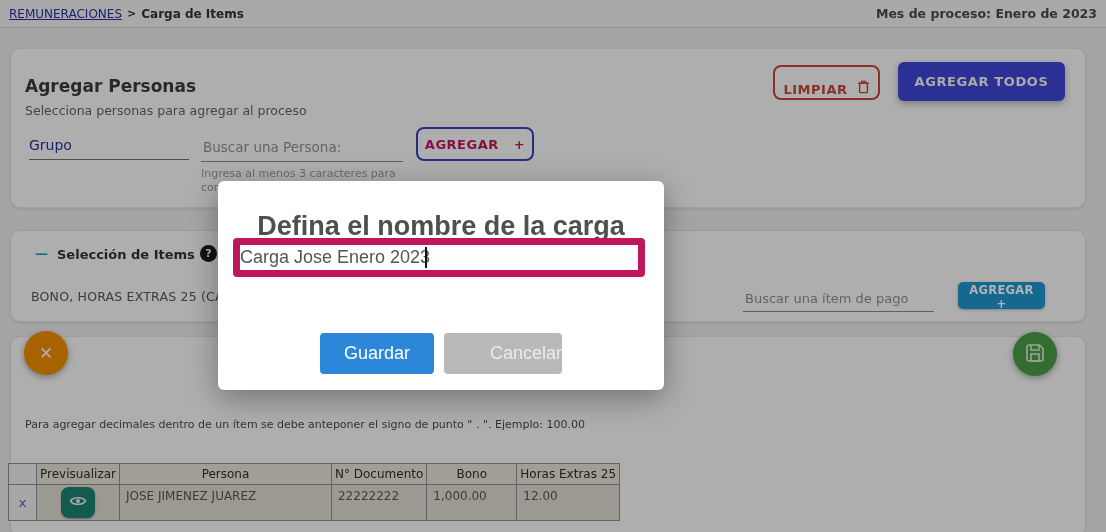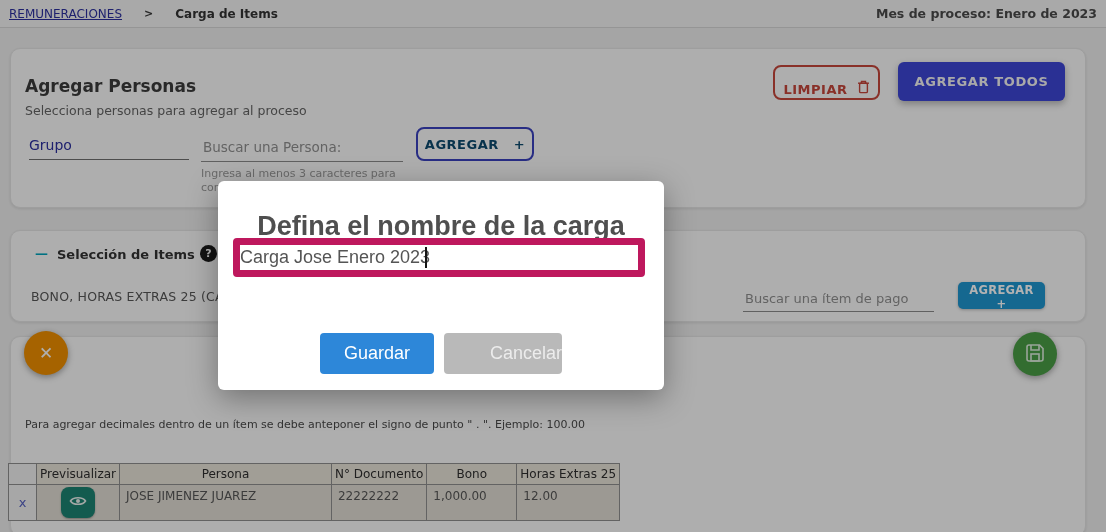--- a/index.html
+++ b/index.html
@@ -4,21 +4,21 @@
 <style>
   html,body{margin:0;padding:0;}
   body{
     width:1106px;height:532px;position:relative;overflow:hidden;
     background:#ededed;font-family:"DejaVu Sans",sans-serif;
   }
   
   .topbar{position:absolute;top:0;left:0;width:1106px;height:28px;background:#f3f3f3;
     border-bottom:1px solid #d6d6d6;box-sizing:border-box;
     display:flex;align-items:center;justify-content:space-between;padding:0 9px;}
-  .breadcrumb{font-size:12px;display:flex;align-items:center;gap:22px;}
+  .breadcrumb{font-size:12px;display:flex;align-items:center;gap:5px;}
   .bc-link{color:#2b2f9e;text-decoration:underline;cursor:pointer;font-weight:500;}
   .bc-sep{color:#3a3a3a;font-weight:bold;font-size:11px;}
   .bc-current{color:#333;font-weight:bold;}
   .month{font-size:12.5px;color:#4a4a4a;font-weight:bold;}
 
   
   .card{position:absolute;left:10px;width:1076px;background:#f9f9f9;border:1px solid #e2e2e2;
     border-radius:10px;box-shadow:0 1px 3px rgba(0,0,0,0.10);box-sizing:border-box;}
   .card1{top:48px;height:160px;}
   .card2{top:230px;height:92px;}
@@ -29,21 +29,21 @@
 
   .grupo{position:absolute;left:18px;top:84px;width:160px;height:26px;
     border-bottom:1px solid #6f6f6f;font-size:14px;color:#2b2f9e;line-height:24px;cursor:pointer;}
   .u-input{background:transparent;border:none;border-bottom:1px solid #8a8a8a;outline:none;
     font-family:"DejaVu Sans",sans-serif;}
   .u-input::placeholder{color:#8f8f8f;opacity:1;}
   #buscar-persona{position:absolute;left:190px;top:84px;width:198px;height:26px;font-size:13.5px;color:#555;}
   .hint-persona{position:absolute;left:190px;top:118px;width:220px;font-size:11px;color:#989898;line-height:1.28;}
 
   .btn-agregar{position:absolute;left:405px;top:78px;width:118px;height:34px;background:transparent;
-    border:2px solid #3a41bd;border-radius:8px;color:#0c4a6e;font-weight:bold;font-size:13px;
+    border:2px solid #3a41bd;border-radius:8px;color:#be185d;font-weight:bold;font-size:13px;
     display:flex;align-items:center;justify-content:center;gap:15px;letter-spacing:.5px;
     cursor:pointer;font-family:inherit;}
   .btn-limpiar{position:absolute;left:762px;top:16px;width:107px;height:35px;background:transparent;
     border:2px solid #c4453a;border-radius:8px;color:#c4453a;font-weight:bold;font-size:13px;
     display:flex;align-items:flex-end;justify-content:center;gap:9px;letter-spacing:.5px;
     cursor:pointer;font-family:inherit;}
   .btn-todos{position:absolute;left:887px;top:13px;width:167px;height:39px;background:#3d45d4;
     border:none;border-radius:6px;color:#f2f2f2;font-weight:bold;font-size:13px;letter-spacing:.6px;
     box-shadow:0 3px 7px rgba(0,0,0,0.28);cursor:pointer;font-family:inherit;}
 

